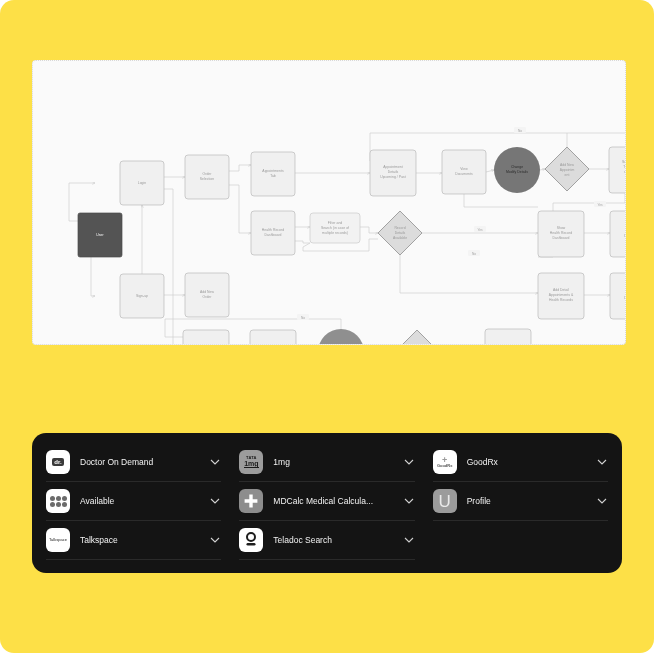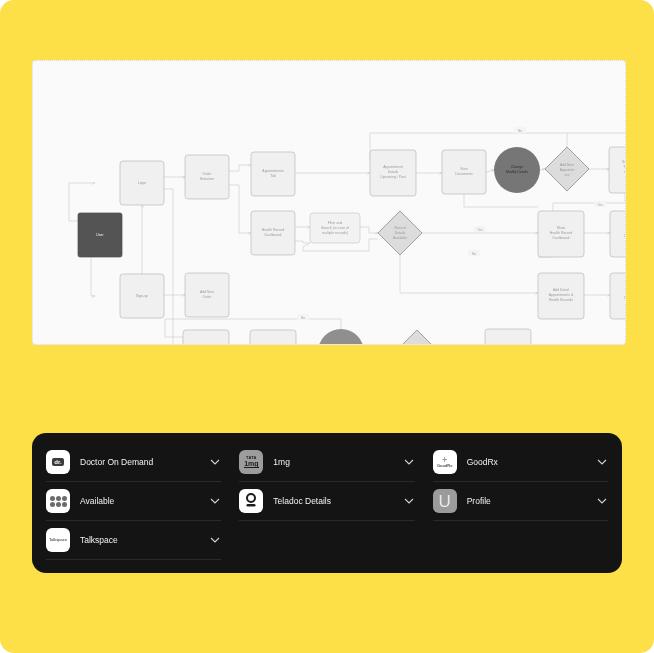--- a/index.html
+++ b/index.html
@@ -420,27 +420,40 @@
             <u>1mg</u>
           </span>
           <span class="app-name">1mg</span>
           <span class="chev">
             <svg width="10" height="6" viewBox="0 0 10 6">
                 <path d="M1 1 L5 5 L9 1" fill="none" stroke="#cfcfcf" stroke-width="1.1"></path>
               </svg>
           </span>
         </div>
         <div class="app-row">
+          <span class="app-icon ic-mdc">
+            <svg width="16" height="16" viewBox="0 0 16 16">
+                <path d="M6.3 1.6h3.4v4.7h4.7v3.4H9.7v4.7H6.3V9.7H1.6V6.3h4.7z" fill="#ffffff"></path>
+              </svg>
+          </span>
+          <span class="app-name">MDCalc Medical Calcula...</span>
+          <span class="chev">
+            <svg width="10" height="6" viewBox="0 0 10 6">
+                <path d="M1 1 L5 5 L9 1" fill="none" stroke="#cfcfcf" stroke-width="1.1"></path>
+              </svg>
+          </span>
+        </div>
+        <div class="app-row">
           <span class="app-icon ic-tel">
             <svg width="18" height="18" viewBox="0 0 18 18">
               <circle cx="9" cy="6" r="4" fill="none" stroke="#1d1d1d" stroke-width="2"></circle>
               <rect x="4.5" y="12" width="9" height="2.6" rx="1.3" fill="#1d1d1d"></rect>
             </svg>
           </span>
-          <span class="app-name">Teladoc Details</span>
+          <span class="app-name">Teladoc Search</span>
           <span class="chev">
             <svg width="10" height="6" viewBox="0 0 10 6">
                 <path d="M1 1 L5 5 L9 1" fill="none" stroke="#cfcfcf" stroke-width="1.1"></path>
               </svg>
           </span>
         </div>
       </div>
 
       <div class="app-col">
         <div class="app-row">

